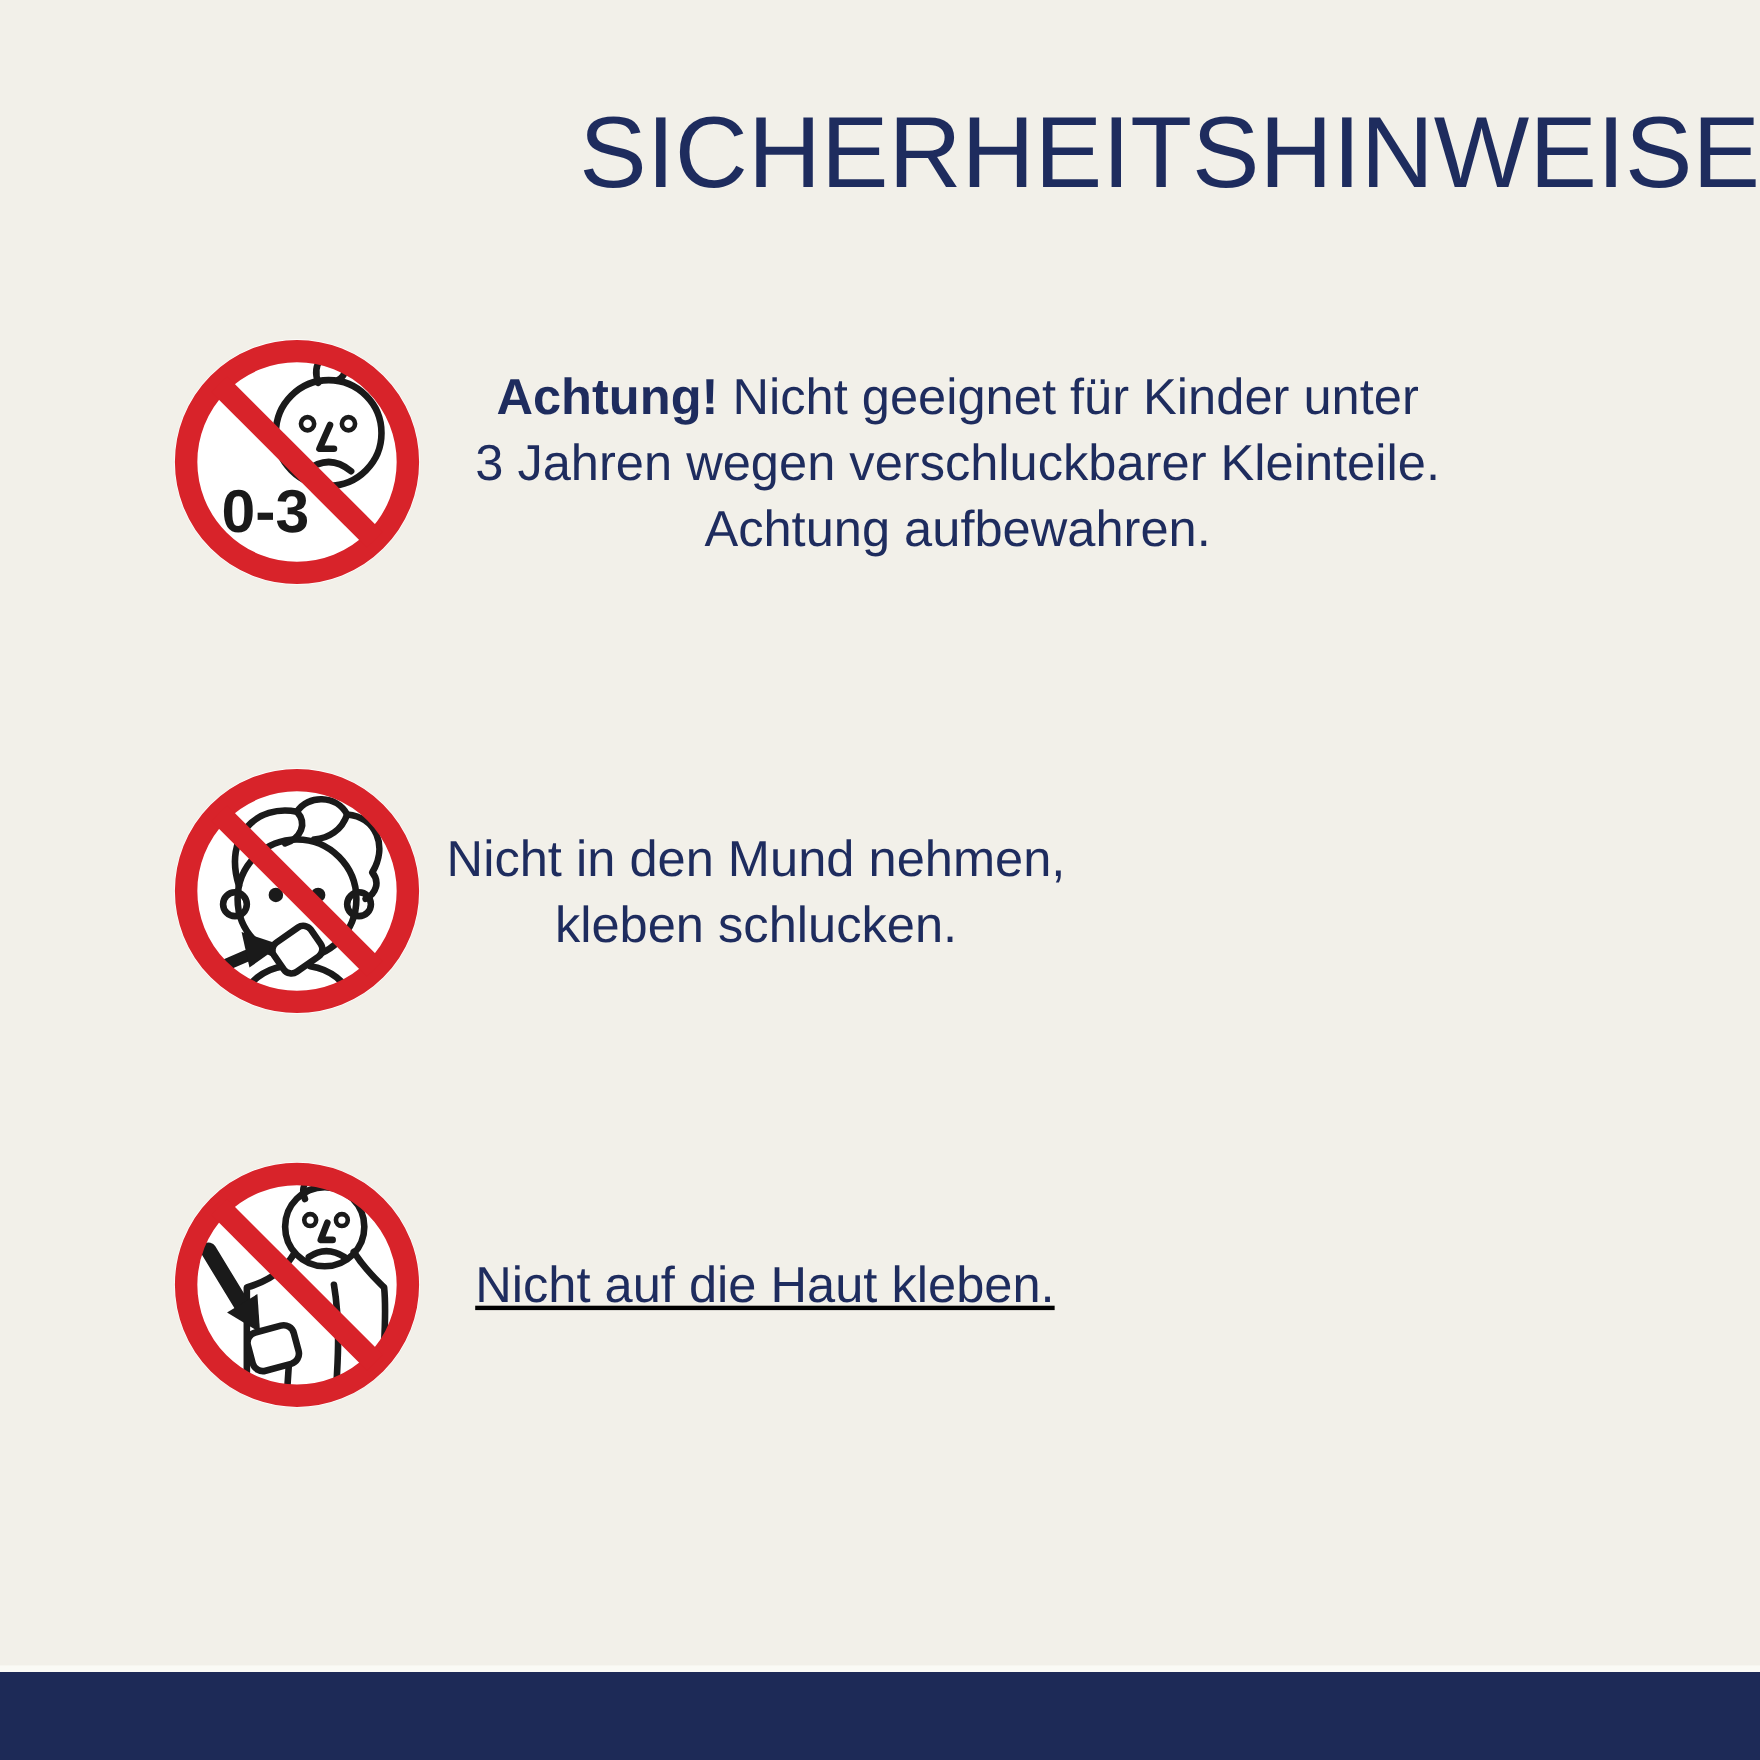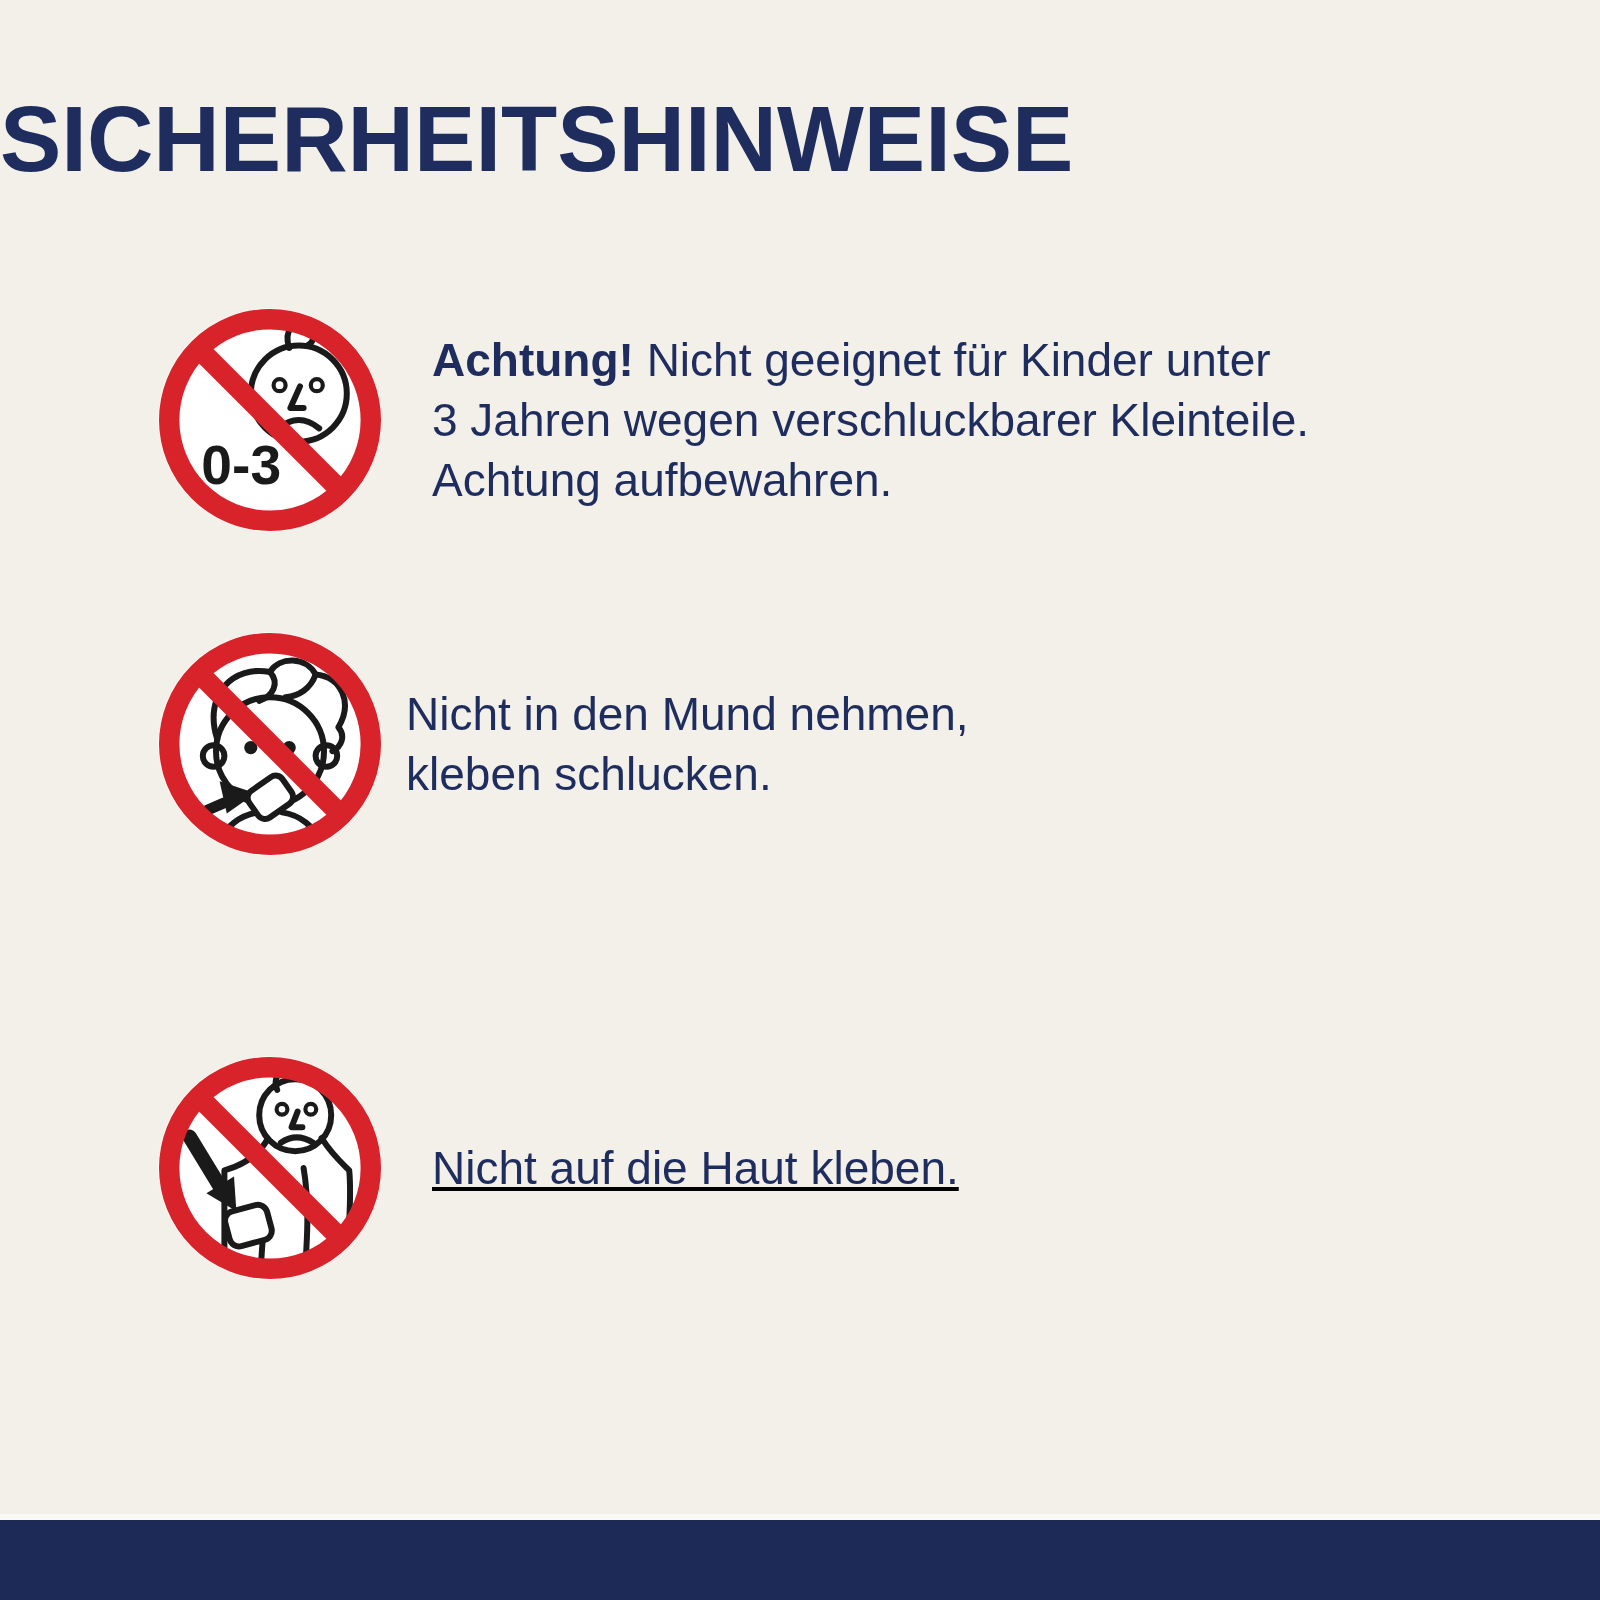--- a/index.html
+++ b/index.html
@@ -15,47 +15,47 @@
     width:1600px;height:1600px;
     background:var(--bg);
     font-family:"Liberation Sans", sans-serif;
     position:relative;
     overflow:hidden;
   }
   .title{
     position:absolute;
     top:84px;left:0;width:100%;
     margin:0;
-    text-align:left;
+    text-align:right;
     font-size:92px;
-    font-weight:700;
+    font-weight:400;
     line-height:110px;
     letter-spacing:0px;
     color:var(--navy);
   }
   .row{
     position:absolute;
     left:150px;
     display:flex;
     align-items:center;
     gap:42px;
     height:240px;
   }
   .row-1{top:300px;}
-  .row-2{top:624px;gap:16px;}
+  .row-2{top:690px;gap:16px;}
   .row-3{top:1048px;text-decoration:underline;}
   .icon{width:240px;height:240px;flex:0 0 auto;display:block;}
   .warning-text{
     color:var(--navy);
     font-size:46px;
     line-height:60px;
     font-weight:400;
     white-space:nowrap;
   }
-  .warning-text p{margin:0;}
+  .warning-text p{margin:0;text-align:center;}
   .warning-text strong{font-weight:700;}
   
   .art{stroke:var(--ink);fill:none;stroke-width:5;stroke-linecap:round;stroke-linejoin:round;}
   .thin{stroke-width:3.5;}
   .shaft{stroke:var(--ink);stroke-width:9;stroke-linecap:round;fill:none;}
   .shaft-thick{stroke:var(--ink);stroke-width:12;stroke-linecap:round;fill:none;}
   .dot{fill:var(--ink);stroke:none;}
   .ear{fill:#ffffff;stroke:var(--ink);stroke-width:5;}
   .patch{fill:#ffffff;stroke:var(--ink);stroke-width:5;}
   .disc{fill:#ffffff;}

